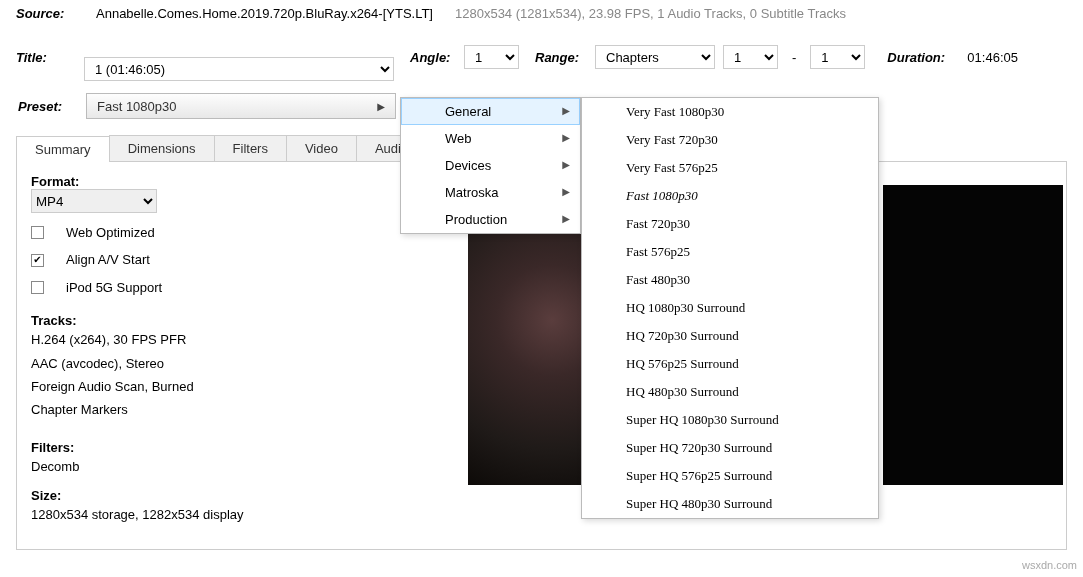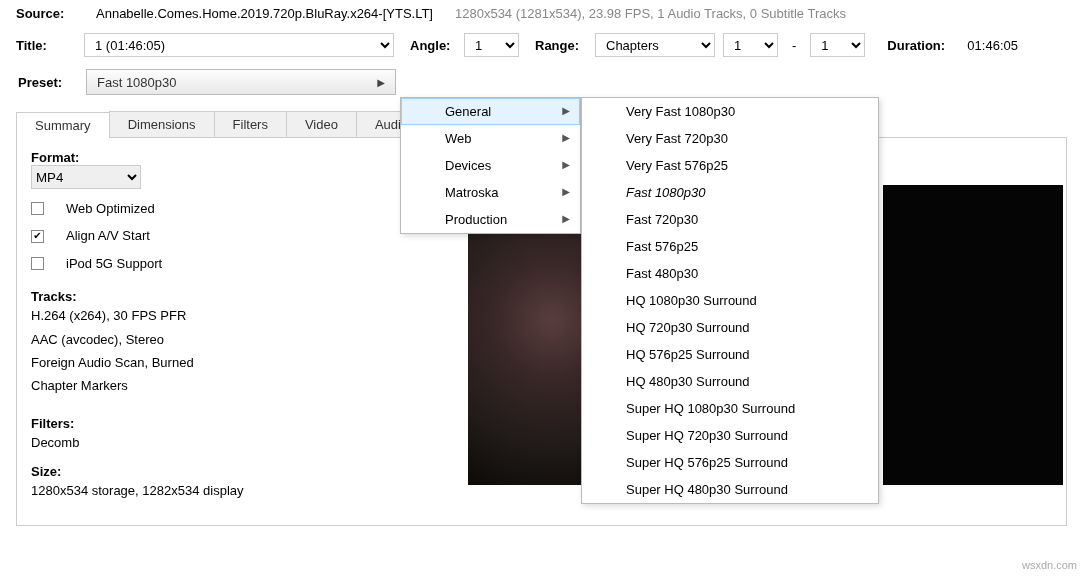--- a/index.html
+++ b/index.html
@@ -1,24 +1,24 @@
 <!DOCTYPE html>
 <html><head>
 <meta charset="utf-8">
 <style>
 * { box-sizing: border-box; margin: 0; padding: 0; }
 body { font-family: "Segoe UI", Arial, sans-serif; font-size: 13px; color: #000; background: #fff; width: 1083px; }
 .row { display: flex; align-items: center; padding: 6px 16px; gap: 8px; }
-.lbl { font-weight: 600; min-width: 60px; }
+.lbl { font-weight: 600; min-width: 60px; font-style: italic; }
 .srcinfo { color: #888; margin-left: 14px; }
 .srcfile { color: #000; margin-left: 12px; }
 select.combo, input.combo {
   border: 1px solid #ccc; background: #fff; height: 24px; padding: 0 6px; font-size: 13px; font-family: inherit;
 }
-.title-combo { width: 310px; margin-right: 8px; }
+.title-combo { width: 310px; margin-right: 8px; margin-top: 24px; }
 .small-combo { width: 55px; }
 .range-combo { width: 120px; }
 .preset-bar { display: flex; align-items: center; padding: 6px 18px; gap: 8px; position: relative; }
 .preset-btn {
   width: 310px; height: 26px; border: 1px solid #bbb;
   background: linear-gradient(#fdfdfd,#e8e8e8); display: flex; align-items: center;
   padding: 0 10px; font-size: 13px; color: #333; position: relative; cursor: pointer;
 }
 .preset-btn .arrow { margin-left: auto; font-size: 10px; color: #444; }
 .tabs { display: flex; margin: 10px 16px 0 16px; border-bottom: 1px solid #ccc; }
@@ -27,37 +27,37 @@
   margin-right: -1px; font-size: 13px; color: #333; cursor: pointer;
 }
 .tab.active { background: #fff; position: relative; top: 1px; }
 .summary-panel { border: 1px solid #ccc; border-top: none; margin: 0 16px; padding: 12px 14px; display: flex; gap: 20px; min-height: 340px; }
 .summary-left { flex: 0 0 420px; }
 .sum-row { display: flex; margin-bottom: 10px; flex-direction: column; }
 .sum-lbl { font-weight: 600; width: 100px; }
 .sum-val { flex: 1; line-height: 1.8; }
 .chk { display: flex; align-items: center; gap: 22px; margin-bottom: 4px; }
 .chkbox { width: 13px; height: 13px; border: 1px solid #888; background: #fff; display: inline-flex; align-items: center; justify-content: center; font-size: 10px; color: #000; }
-.format-combo { width: 110px; height: 24px; border: 1px solid #ccc; }
+.format-combo { width: 126px; height: 24px; border: 1px solid #ccc; }
 .preview { position: absolute; left: 468px; top: 185px; width: 595px; height: 320px; }
 .preview-left { width: 140px; height: 300px; background: radial-gradient(circle at 60% 45%, #5a3d3d 0%, #3a2828 30%, #1f1a18 70%, #0d0a08 100%); }
 .preview-right { position: absolute; left: 415px; top: 0; width: 180px; height: 300px; background: #050505; }
 
 .menu1 {
   position: absolute; left: 400px; top: 97px; width: 181px; background: #fff;
   border: 1px solid #bbb; box-shadow: 2px 2px 6px rgba(0,0,0,0.15); z-index: 10;
 }
 .menu1 .mi { padding: 6px 12px 6px 44px; position: relative; cursor: pointer; }
 .menu1 .mi.hl { background: #e5f3ff; outline: 1px solid #99d1ff; outline-offset: -1px; }
 .menu1 .mi .sub { position: absolute; right: 10px; top: 7px; font-size: 10px; color: #555; }
 .menu2 {
   position: absolute; left: 581px; top: 97px; width: 298px; background: #fff;
   border: 1px solid #bbb; box-shadow: 2px 2px 6px rgba(0,0,0,0.15); z-index: 11;
 }
-.menu2 .mi2 { padding: 6px 20px 6px 44px; cursor: pointer; }
+.menu2 .mi2 { padding: 6px 20px 6px 44px; cursor: pointer; font-family: Liberation Serif, serif; }
 .menu2 .mi2.sel { font-style: italic; }
 .dash { margin: 0 6px; }
 .watermark { position: absolute; right: 6px; bottom: 6px; font-size: 11px; color: #aaa; }
 </style>
 </head>
 <body>
 
 <div class="row">
   <span class="lbl">Source:</span>
   <span class="srcfile">Annabelle.Comes.Home.2019.720p.BluRay.x264-[YTS.LT]</span>

